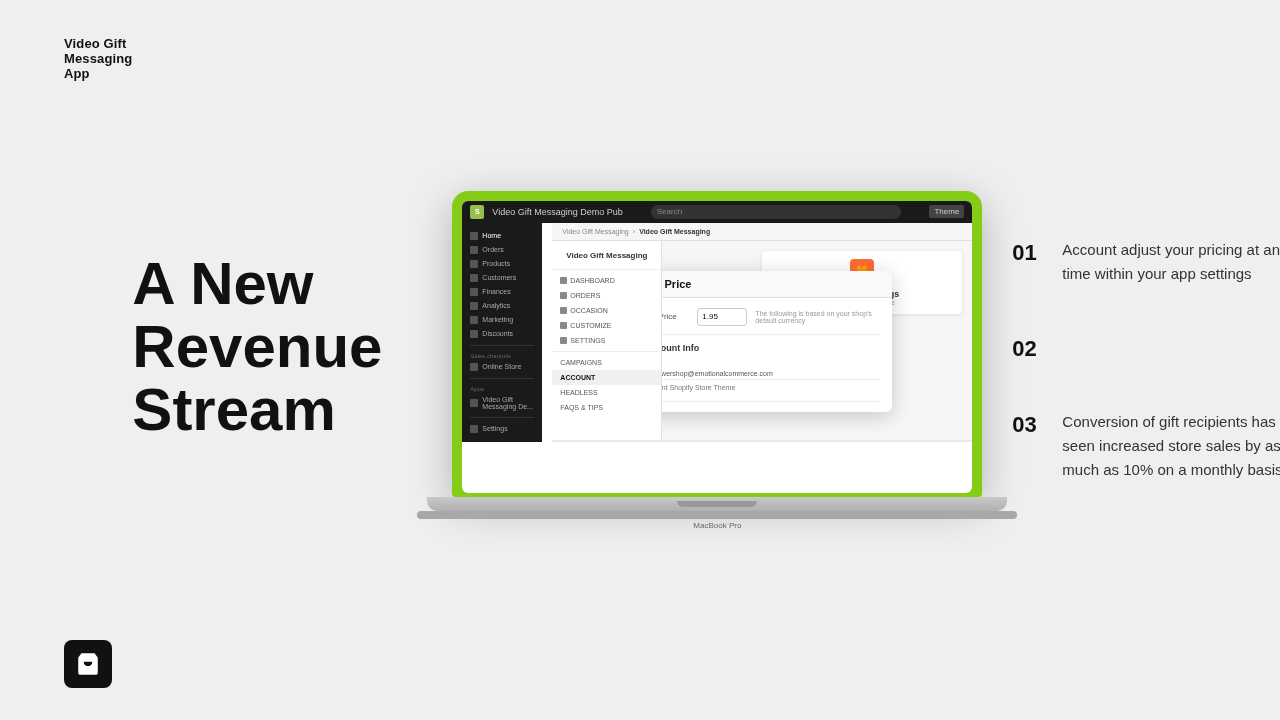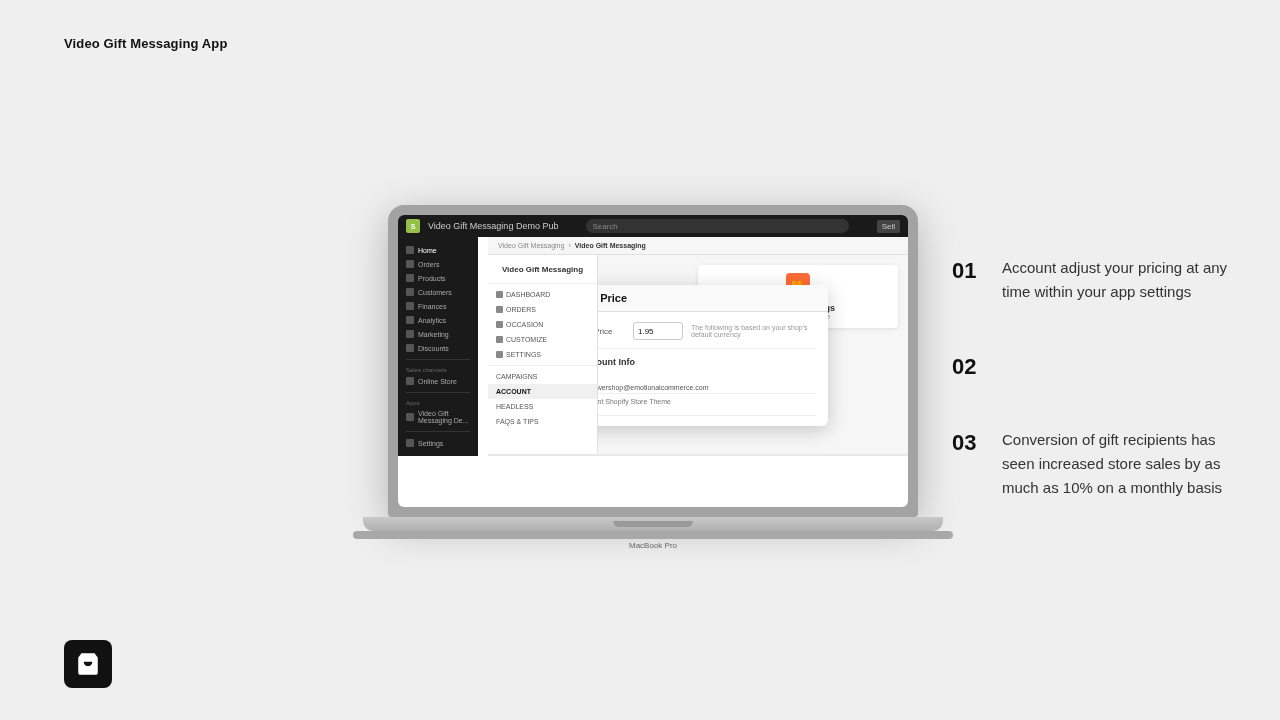--- a/index.html
+++ b/index.html
@@ -11,21 +11,20 @@
       overflow: hidden;
       position: relative;
     }
 
     .page-container {
       width: 1280px;
       height: 720px;
       background: #efefef;
       position: relative;
       display: flex;
-      flex-direction: column;
       padding: 36px 48px 36px 64px;
     }
 
     .top-label {
       font-size: 13px;
       font-weight: 700;
       color: #111;
       letter-spacing: 0.01em;
       margin-bottom: 20px;
     }
@@ -127,23 +126,23 @@
     .laptop-wrapper {
       position: relative;
       width: 530px;
       display: flex;
       flex-direction: column;
       align-items: center;
     }
 
     .laptop-screen-outer {
       width: 530px;
-      background: #a3a3a3;
+      background: #84cc16;
       border-radius: 16px 16px 4px 4px;
-      padding: 10px 10px 10px 10px;
+      padding: 10px 10px 4px 10px;
       box-shadow: 0 10px 40px rgba(0,0,0,0.25);
     }
 
     .laptop-screen-inner {
       background: #fff;
       border-radius: 6px;
       overflow: hidden;
       width: 100%;
       height: 292px;
       position: relative;
@@ -536,34 +535,39 @@
 </head>
 <body>
 
 <div class="page-container">
 
   <div class="top-label">Video Gift Messaging App</div>
 
   <div class="main-content">
 
     <div class="left-col">
+      <div class="headline">
+        <span>A New</span><br>
+        <span>Revenue</span><br>
+        <span>Stream</span>
+      </div>
     </div>
 
     <div class="center-col">
       <div class="laptop-wrapper">
         <div class="laptop-screen-outer">
           <div class="laptop-screen-inner">
 
             <div class="shopify-topbar">
               <div class="shopify-logo-small">S</div>
               <span class="topbar-store-name">Video Gift Messaging Demo Pub</span>
               <div class="topbar-search">
                 <span class="topbar-search-text">Search</span>
               </div>
-              <div class="topbar-right">Sell</div>
+              <div class="topbar-right">Theme</div>
             </div>
 
             <div class="shopify-body">
 
               <div class="sidebar">
                 <div class="sidebar-item active">
                   <div class="sidebar-icon"></div>
                   <span class="sidebar-label">Home</span>
                 </div>
                 <div class="sidebar-item">

